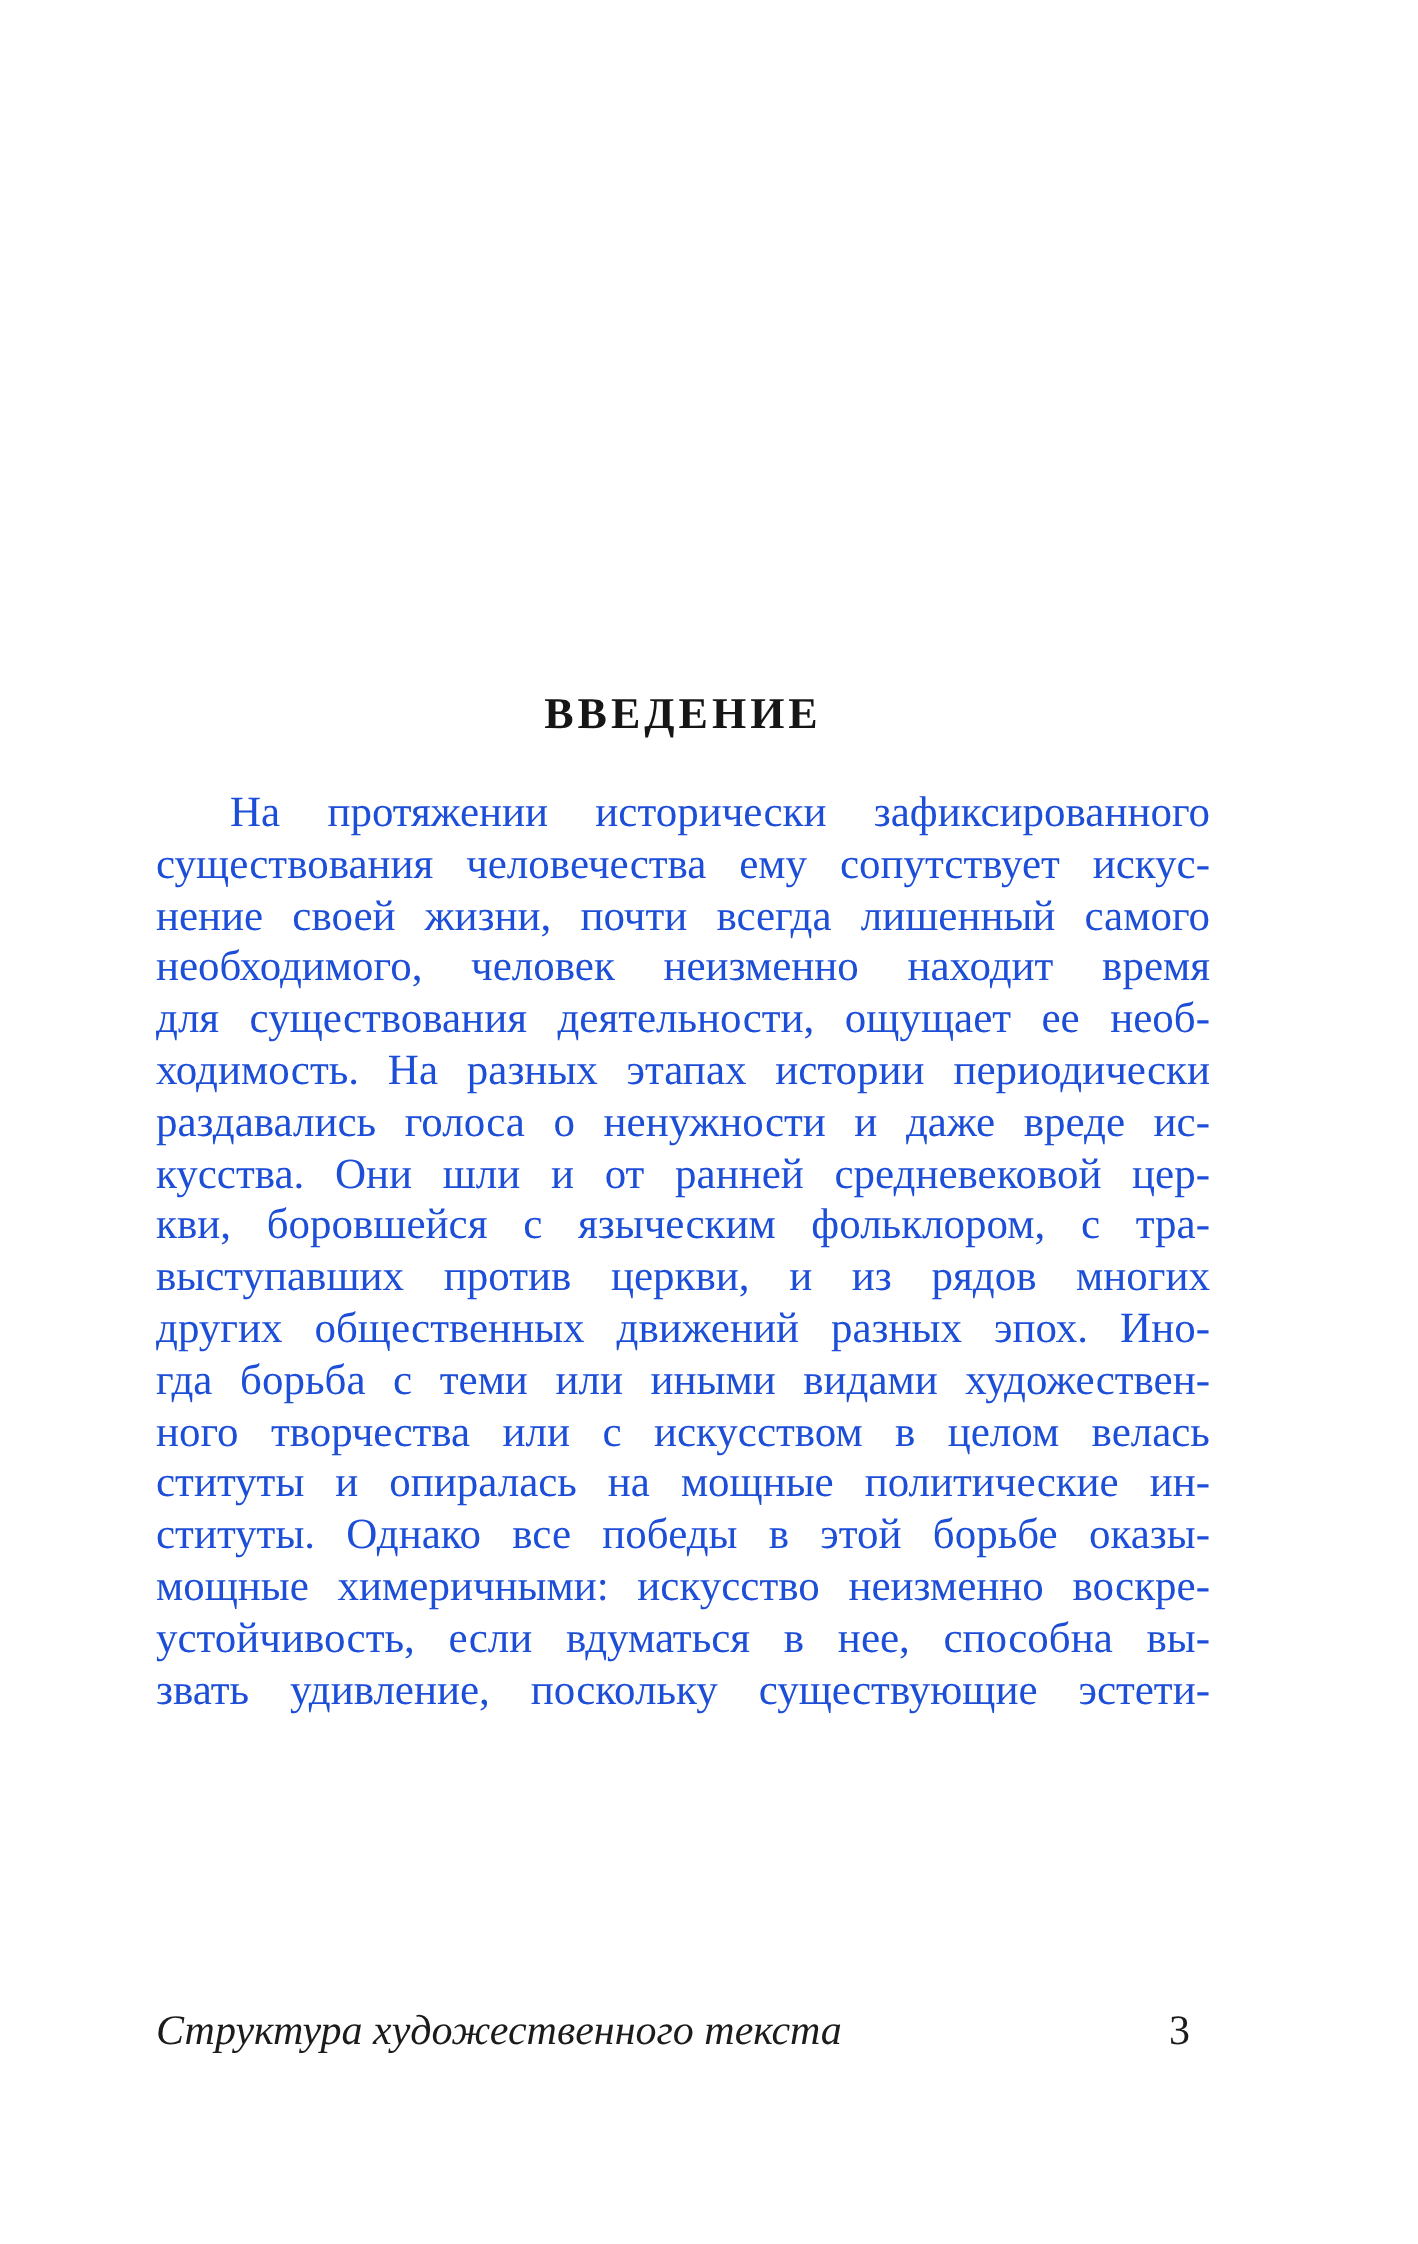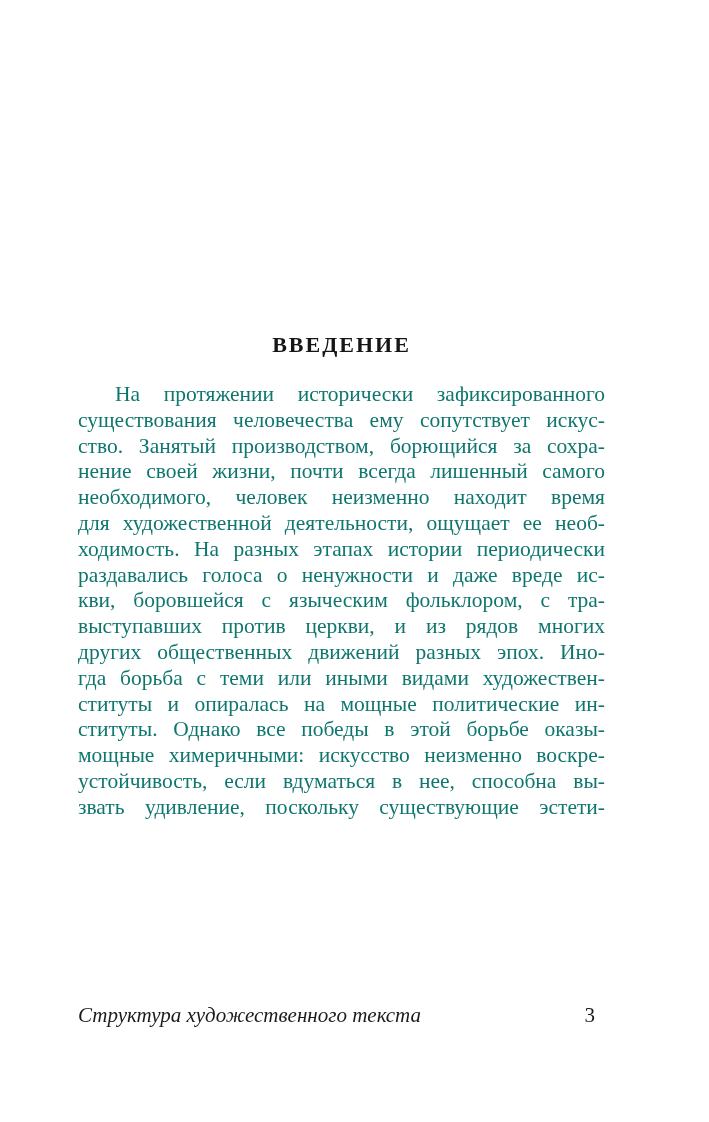--- a/index.html
+++ b/index.html
@@ -16,32 +16,32 @@
     font-family: "Liberation Serif", "DejaVu Serif", serif;
     overflow: hidden;
   }
   .content {
     position: absolute;
     left: 78px;
     top: 326px;
     width: 527px;
   }
   .chapter-title {
-    margin: 4px 0 22px 0;
+    margin: 16px 0 22px 0;
     height: 30px;
     line-height: 30px;
     text-align: center;
     font-size: 22px;
     font-weight: bold;
     letter-spacing: 2px;
     color: #161616;
   }
   .body-block {
     font-size: 21.5px;
-    color: #0f766e;
+    color: #1d4ed8;
   }
   .body-line {
     line-height: 25.8px;
     height: 25.8px;
     text-align: justify;
     text-align-last: justify;
     text-justify: inter-word;
     overflow: hidden;
   }
   .body-line.indent {
@@ -70,30 +70,31 @@
 </style>
 </head>
 <body>
 
 <div class="page">
   <div class="content">
     <h1 class="chapter-title">ВВЕДЕНИЕ</h1>
     <div class="body-block">
       <div class="body-line indent">На протяжении исторически зафиксированного</div>
       <div class="body-line">существования человечества ему сопутствует искус-</div>
-      <div class="body-line">ство. Занятый производством, борющийся за сохра-</div>
       <div class="body-line">нение своей жизни, почти всегда лишенный самого</div>
       <div class="body-line">необходимого, человек неизменно находит время</div>
-      <div class="body-line">для художественной деятельности, ощущает ее необ-</div>
+      <div class="body-line">для существования деятельности, ощущает ее необ-</div>
       <div class="body-line">ходимость. На разных этапах истории периодически</div>
       <div class="body-line">раздавались голоса о ненужности и даже вреде ис-</div>
+      <div class="body-line">кусства. Они шли и от ранней средневековой цер-</div>
       <div class="body-line">кви, боровшейся с языческим фольклором, с тра-</div>
       <div class="body-line">выступавших против церкви, и из рядов многих</div>
       <div class="body-line">других общественных движений разных эпох. Ино-</div>
       <div class="body-line">гда борьба с теми или иными видами художествен-</div>
+      <div class="body-line">ного творчества или с искусством в целом велась</div>
       <div class="body-line">ституты и опиралась на мощные политические ин-</div>
       <div class="body-line">ституты. Однако все победы в этой борьбе оказы-</div>
       <div class="body-line">мощные химеричными: искусство неизменно воскре-</div>
       <div class="body-line">устойчивость, если вдуматься в нее, способна вы-</div>
       <div class="body-line">звать удивление, поскольку существующие эстети-</div>
     </div>
   </div>
   <div class="footer">
     <span class="running-title">Структура художественного текста</span>
     <span class="page-number">3</span>

